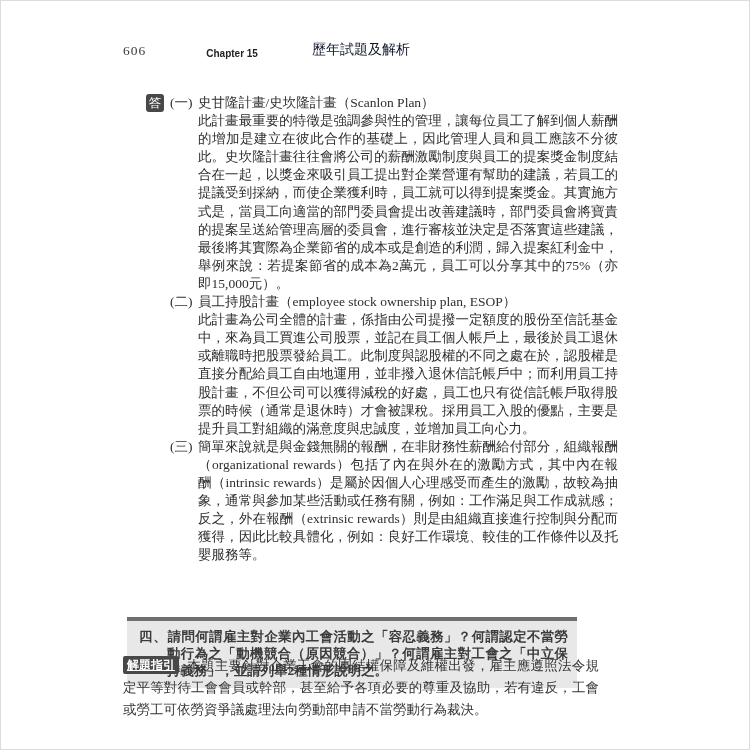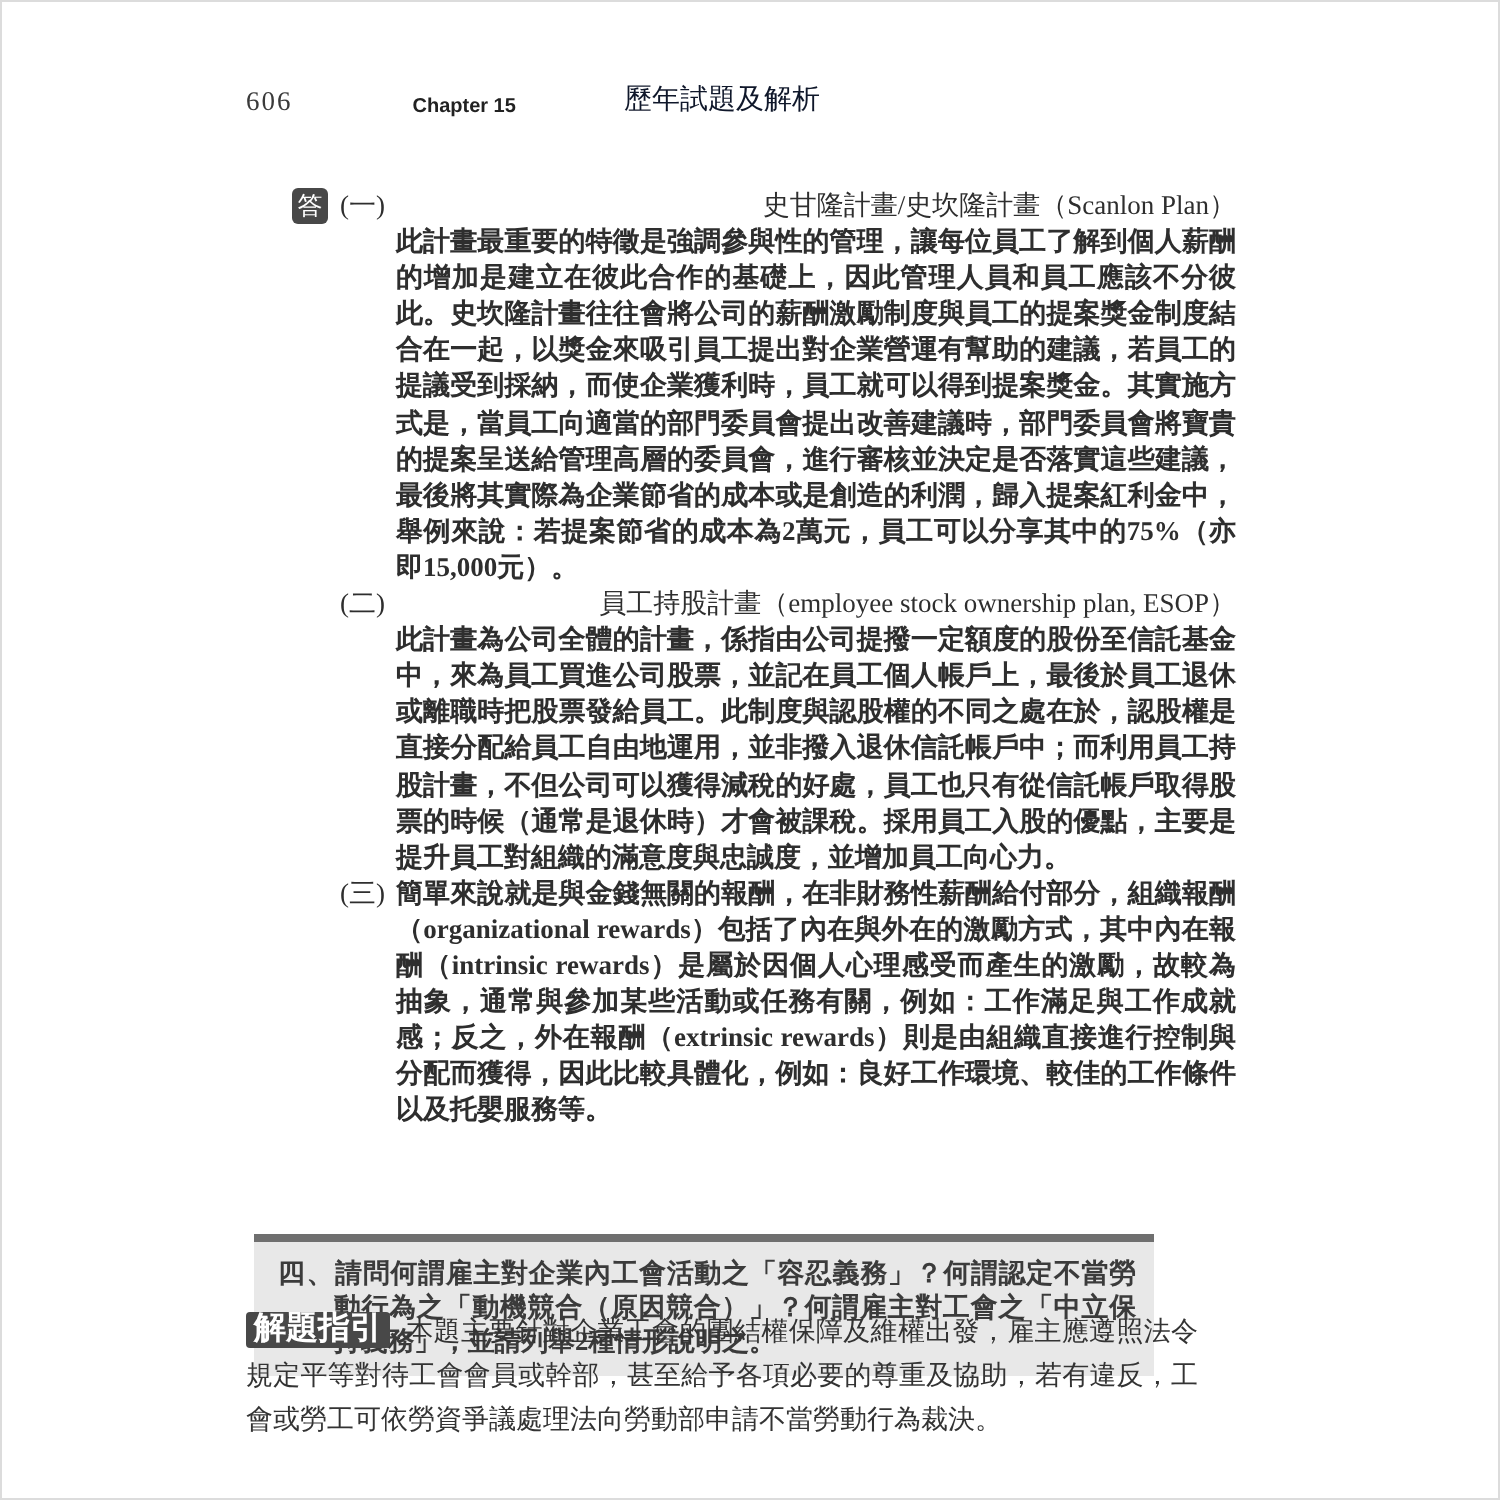--- a/index.html
+++ b/index.html
@@ -41,22 +41,22 @@
     flex:none;width:18px;height:18px;margin-top:0;
     background:var(--badge-bg,#4d4d4d);color:var(--badge-text,#ffffff);
     border-radius:3px;
     font-family:"Liberation Sans","DejaVu Sans",sans-serif;
     font-size:12.5px;line-height:18px;text-align:center;
   }
   .items{flex:1;margin-left:6px;}
   .item{display:flex;align-items:flex-start;}
   .item-num{flex:none;width:28px;}
   .item-content{flex:1;}
-  .item-heading{white-space:nowrap;text-align:right;}
-  .item-text{text-align:justify;font-weight:bold;}
+  .item-heading{white-space:nowrap;}
+  .item-text{text-align:justify;}
 
   
   .qbox{
     position:absolute;top:589px;left:127px;width:450px;margin-top:28px;
   }
   .qbox-bar{height:4px;background:var(--box-bar,#6f6f6f);}
   .qbox-inner{
     background:var(--box-bg,#e8e8e8);
     padding:7px 9px 8px 12px;
   }
@@ -69,24 +69,25 @@
   .q-num{letter-spacing:0.5px;}
 
   
   .guide{
     position:absolute;top:655px;left:123px;width:476px;
     font-size:13.5px;line-height:22px;text-align:justify;color:#333;
   }
   .guide-badge{
     display:inline-block;
     background:var(--badge-bg,#3f3f3f);color:var(--badge-text,#ffffff);
-    font-weight:bold;font-size:16px;line-height:16px;
+    font-weight:bold;font-size:12px;line-height:16px;
     padding:1px 4px;border-radius:2px;
     margin-right:8px;
     vertical-align:1px;
+    text-decoration:underline;
   }
 </style>
 </head>
 <body>
 
 <div class="page">
 
   <div class="header">
     <span class="pagenum">606</span>
     <span class="chapter-label">Chapter 15</span>

